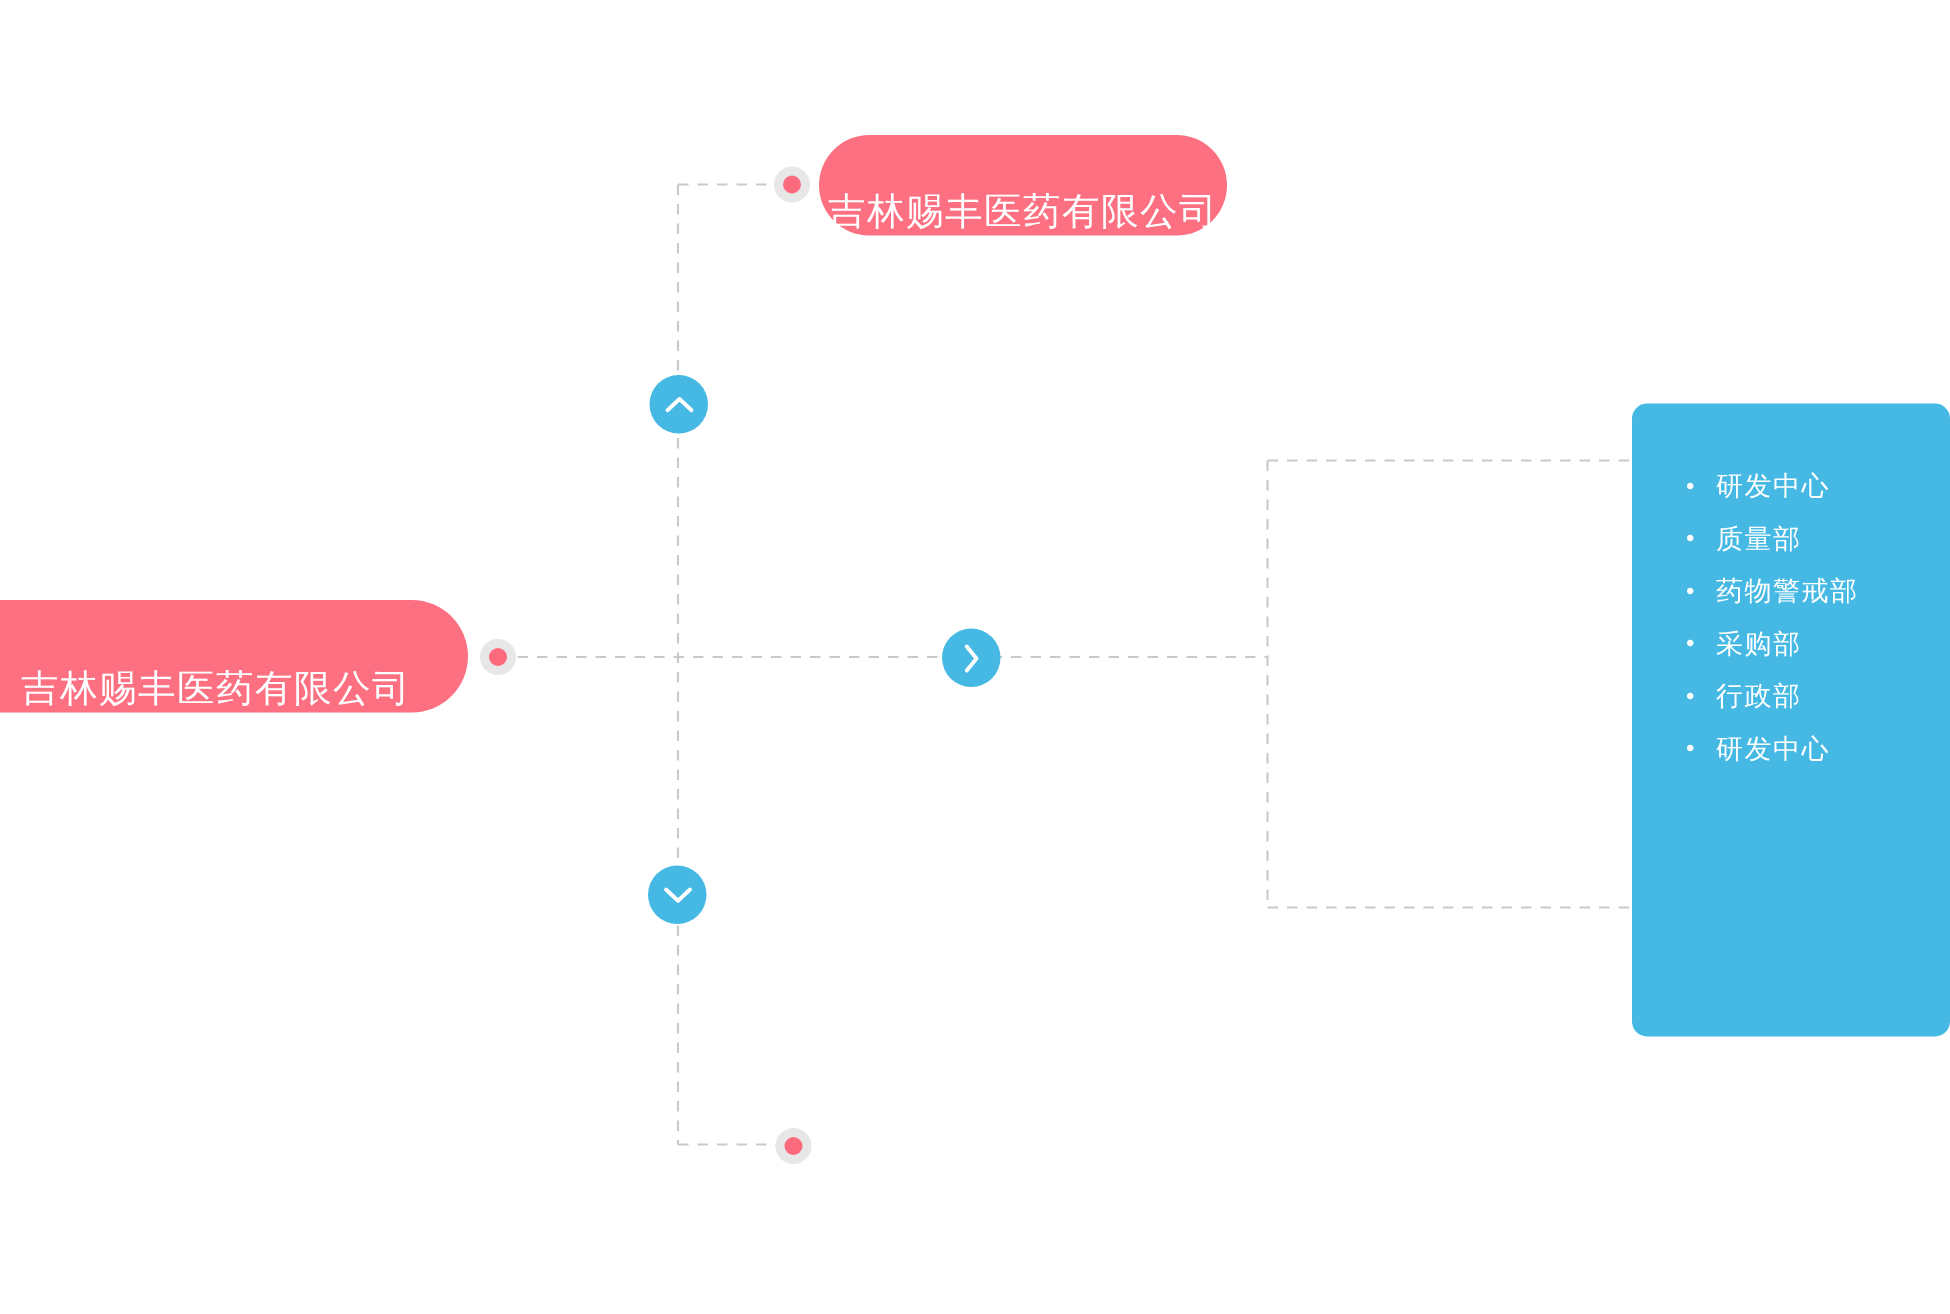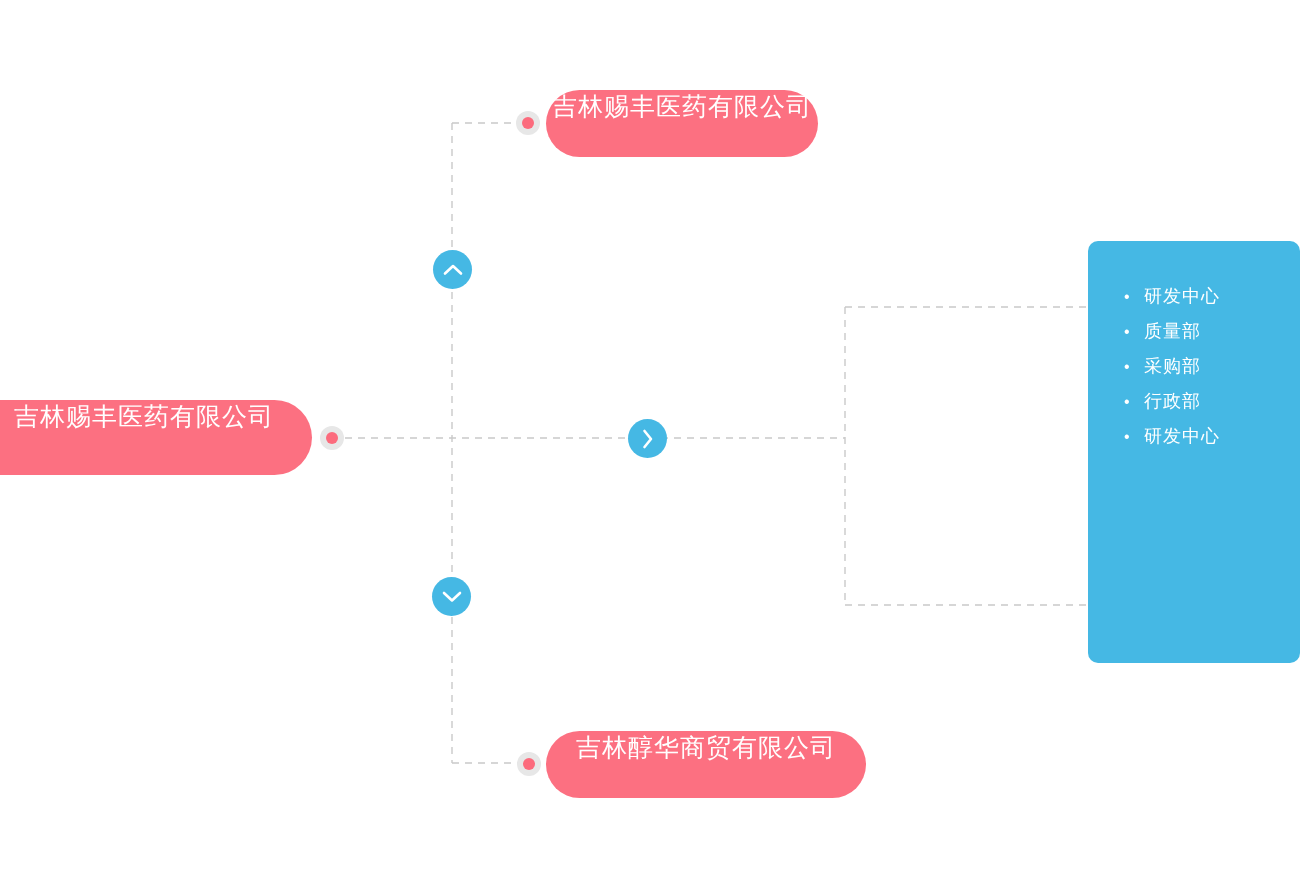--- a/index.html
+++ b/index.html
@@ -24,21 +24,21 @@
     top: 0;
     width: 1300px;
     height: 876px;
     pointer-events: none;
   }
 
   
   .pill {
     position: absolute;
     display: flex;
-    align-items: flex-start;
+    align-items: flex-end;
     justify-content: center;
     box-sizing: border-box;
     border-radius: 999px;
     color: #ffffff;
     font-size: 25px;
     font-weight: 400;
     letter-spacing: 1px;
     white-space: nowrap;
     padding: 0 34px;
   }
@@ -100,21 +100,21 @@
   }
   .chev-up    { left: 433px; top: 250px; }
   .chev-down  { left: 432px; top: 577px; }
   .chev-right { left: 628px; top: 419px; }
   .chev-btn svg { display: block; }
 
   
   .dept-panel {
     position: absolute;
     left: 1088px;
-    top: 241px;
+    top: 269px;
     width: 212px;
     height: 422px;
     border-radius: 10px;
     box-sizing: border-box;
     padding: 38px 0 0 36px;
   }
   .dept-list {
     list-style: none;
     margin: 0;
     padding: 0;
@@ -165,23 +165,20 @@
     <span>吉林赐丰医药有限公司</span>
   </div>
   <span class="dot dot-root" style="background: rgb(231, 231, 231);"></span>
 
   <span class="dot dot-top" style="background: rgb(231, 231, 231);"></span>
   <div class="pill pill-top" style="background:#fc7081">
     <span>吉林赐丰医药有限公司</span>
   </div>
 
   <span class="dot dot-bot" style="background: rgb(231, 231, 231);"></span>
-  <div class="pill pill-bottom" style="background:#fc7081">
-    <span>吉林醇华商贸有限公司</span>
-  </div>
 
   <button class="chev-btn chev-up" style="background:#45b8e4">
     <span>
       <svg width="20" height="13" viewBox="0 0 20 13" xmlns="http://www.w3.org/2000/svg">
         <path d="M2 10.5 L10 3 L18 10.5" fill="none" stroke="#ffffff" stroke-width="2.6" stroke-linecap="round" stroke-linejoin="round"></path>
       </svg>
     </span>
   </button>
 
   <button class="chev-btn chev-down" style="background:#45b8e4">
@@ -197,19 +194,20 @@
       <svg width="13" height="20" viewBox="0 0 13 20" xmlns="http://www.w3.org/2000/svg">
         <path d="M3.5 2 L10 10 L3.5 18" fill="none" stroke="#ffffff" stroke-width="2.6" stroke-linecap="round" stroke-linejoin="round"></path>
       </svg>
     </span>
   </button>
 
   <div class="dept-panel" style="background:#45b8e4">
     <ul class="dept-list">
       <li class="dept-item">研发中心</li>
       <li class="dept-item">质量部</li>
+      <li class="dept-item">药物警戒部</li>
       <li class="dept-item">采购部</li>
       <li class="dept-item">行政部</li>
       <li class="dept-item">研发中心</li>
     </ul>
   </div>
 
 </div>
 
 </body></html>

